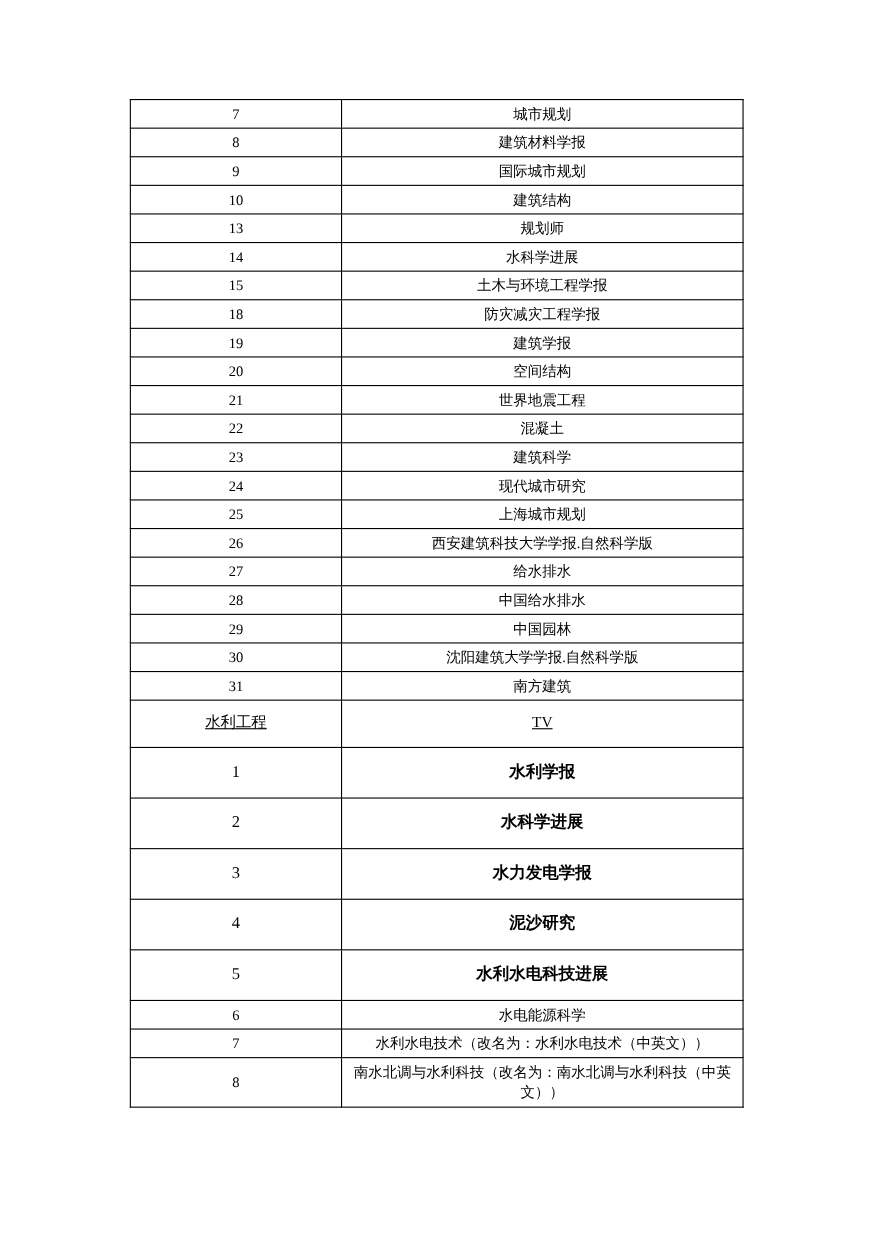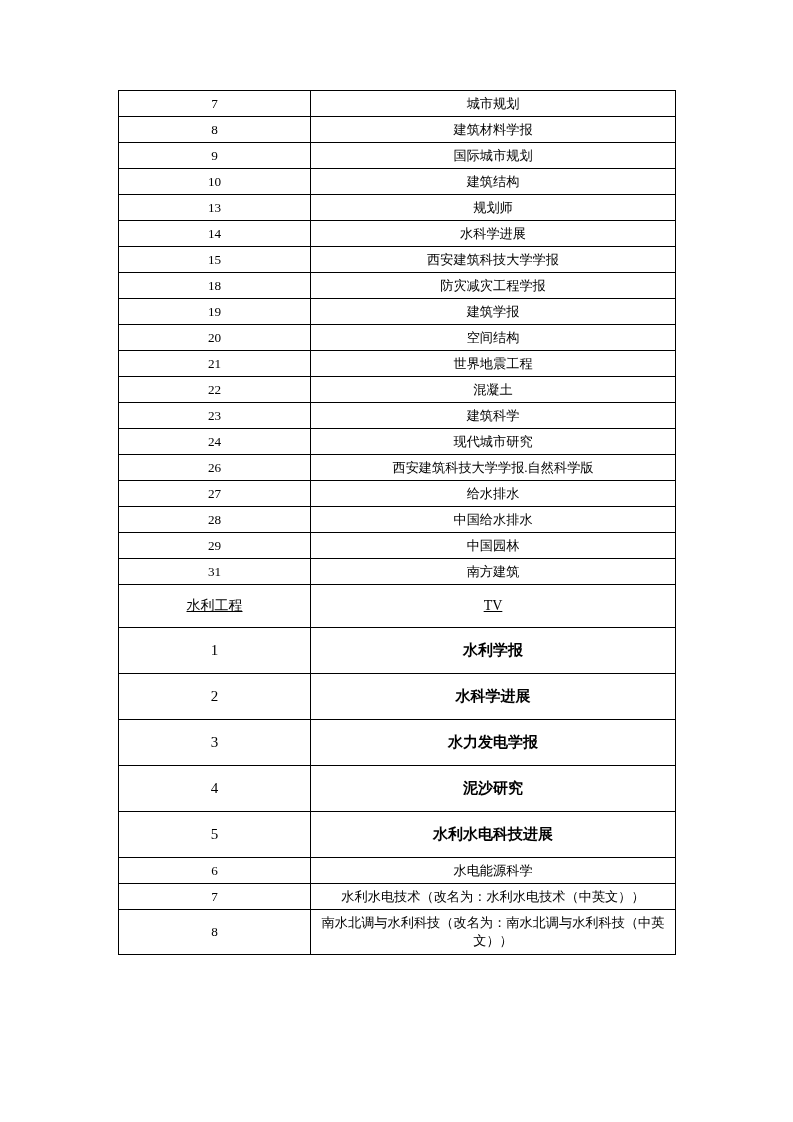--- a/index.html
+++ b/index.html
@@ -85,21 +85,21 @@
         <tr class="r-normal">
           <td class="idx">13</td>
           <td class="name">规划师</td>
         </tr>
         <tr class="r-normal">
           <td class="idx">14</td>
           <td class="name">水科学进展</td>
         </tr>
         <tr class="r-normal">
           <td class="idx">15</td>
-          <td class="name">西安建筑科技大学学报</td>
+          <td class="name">土木与环境工程学报</td>
         </tr>
         <tr class="r-normal">
           <td class="idx">18</td>
           <td class="name">防灾减灾工程学报</td>
         </tr>
         <tr class="r-normal">
           <td class="idx">19</td>
           <td class="name">建筑学报</td>
         </tr>
         <tr class="r-normal">
@@ -116,34 +116,42 @@
         </tr>
         <tr class="r-normal">
           <td class="idx">23</td>
           <td class="name">建筑科学</td>
         </tr>
         <tr class="r-normal">
           <td class="idx">24</td>
           <td class="name">现代城市研究</td>
         </tr>
         <tr class="r-normal">
+          <td class="idx">25</td>
+          <td class="name">上海城市规划</td>
+        </tr>
+        <tr class="r-normal">
           <td class="idx">26</td>
           <td class="name">西安建筑科技大学学报.自然科学版</td>
         </tr>
         <tr class="r-normal">
           <td class="idx">27</td>
           <td class="name">给水排水</td>
         </tr>
         <tr class="r-normal">
           <td class="idx">28</td>
           <td class="name">中国给水排水</td>
         </tr>
         <tr class="r-normal">
           <td class="idx">29</td>
           <td class="name">中国园林</td>
+        </tr>
+        <tr class="r-normal">
+          <td class="idx">30</td>
+          <td class="name">沈阳建筑大学学报.自然科学版</td>
         </tr>
         <tr class="r-normal">
           <td class="idx">31</td>
           <td class="name">南方建筑</td>
         </tr>
         <tr class="r-section">
           <td class="idx">水利工程</td>
           <td class="name">TV</td>
         </tr>
         <tr class="r-tall">

